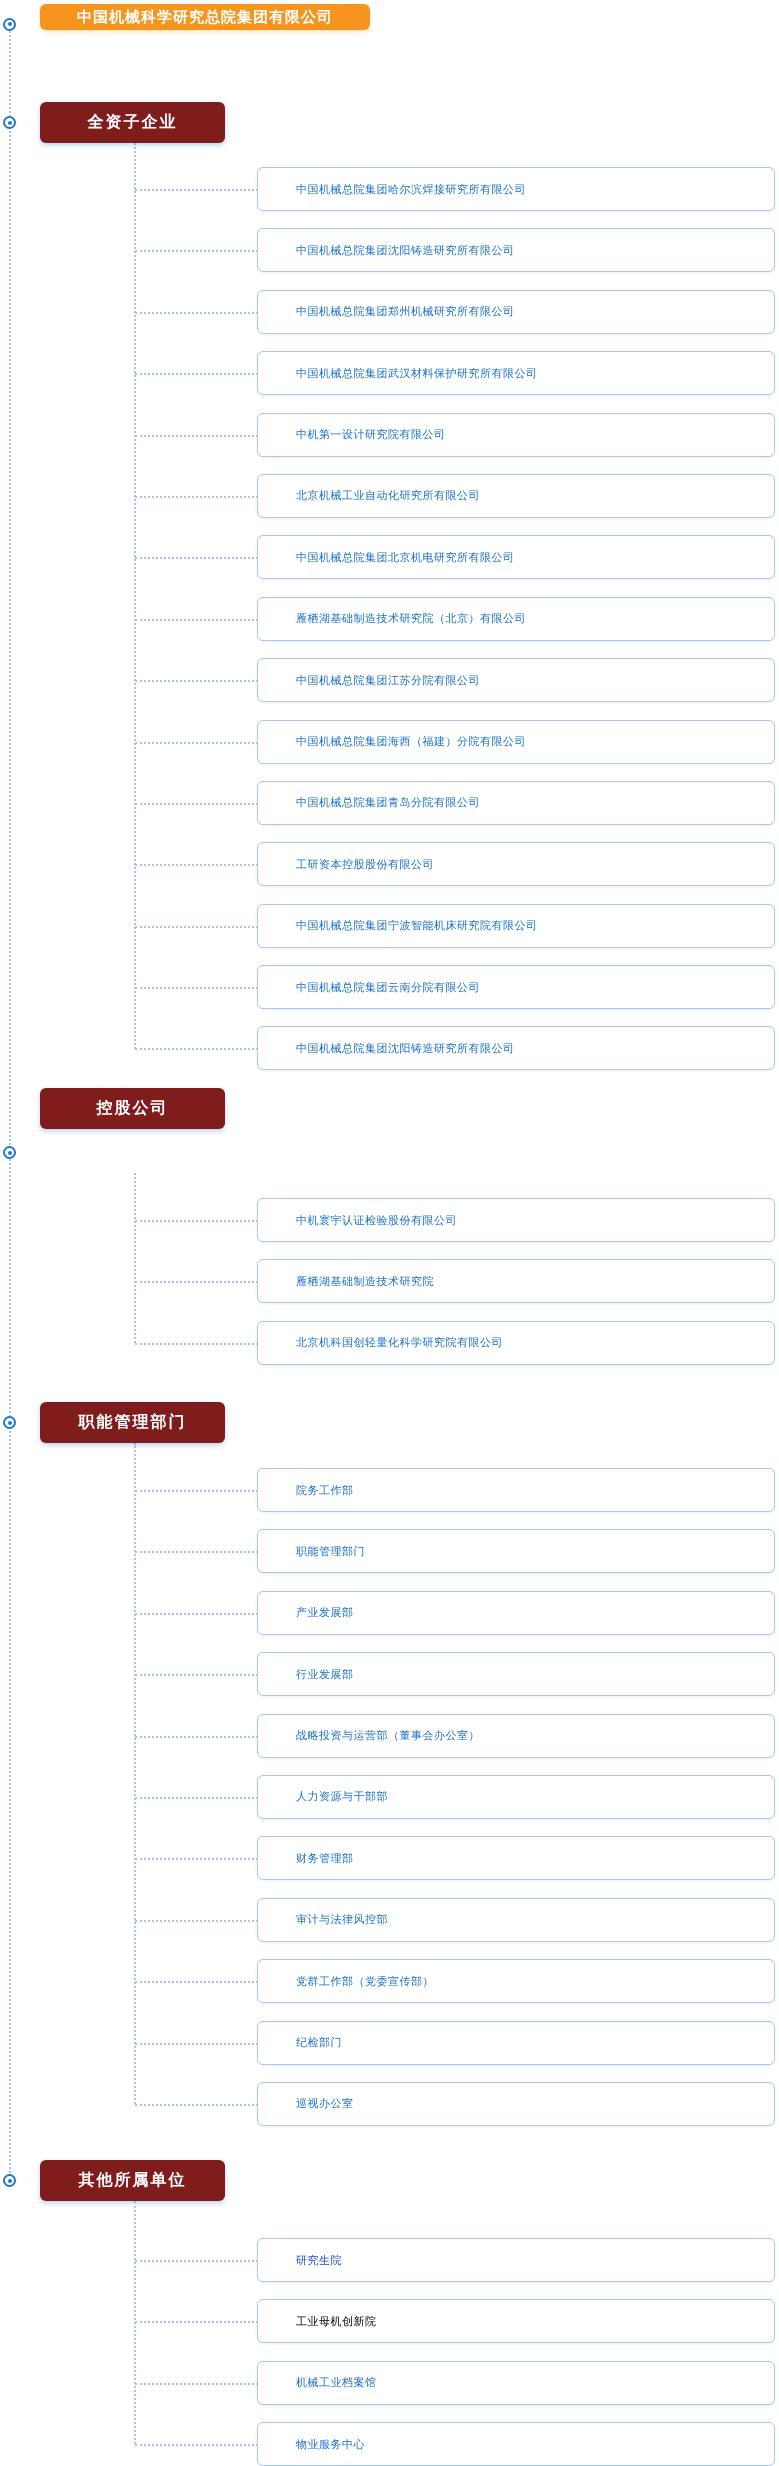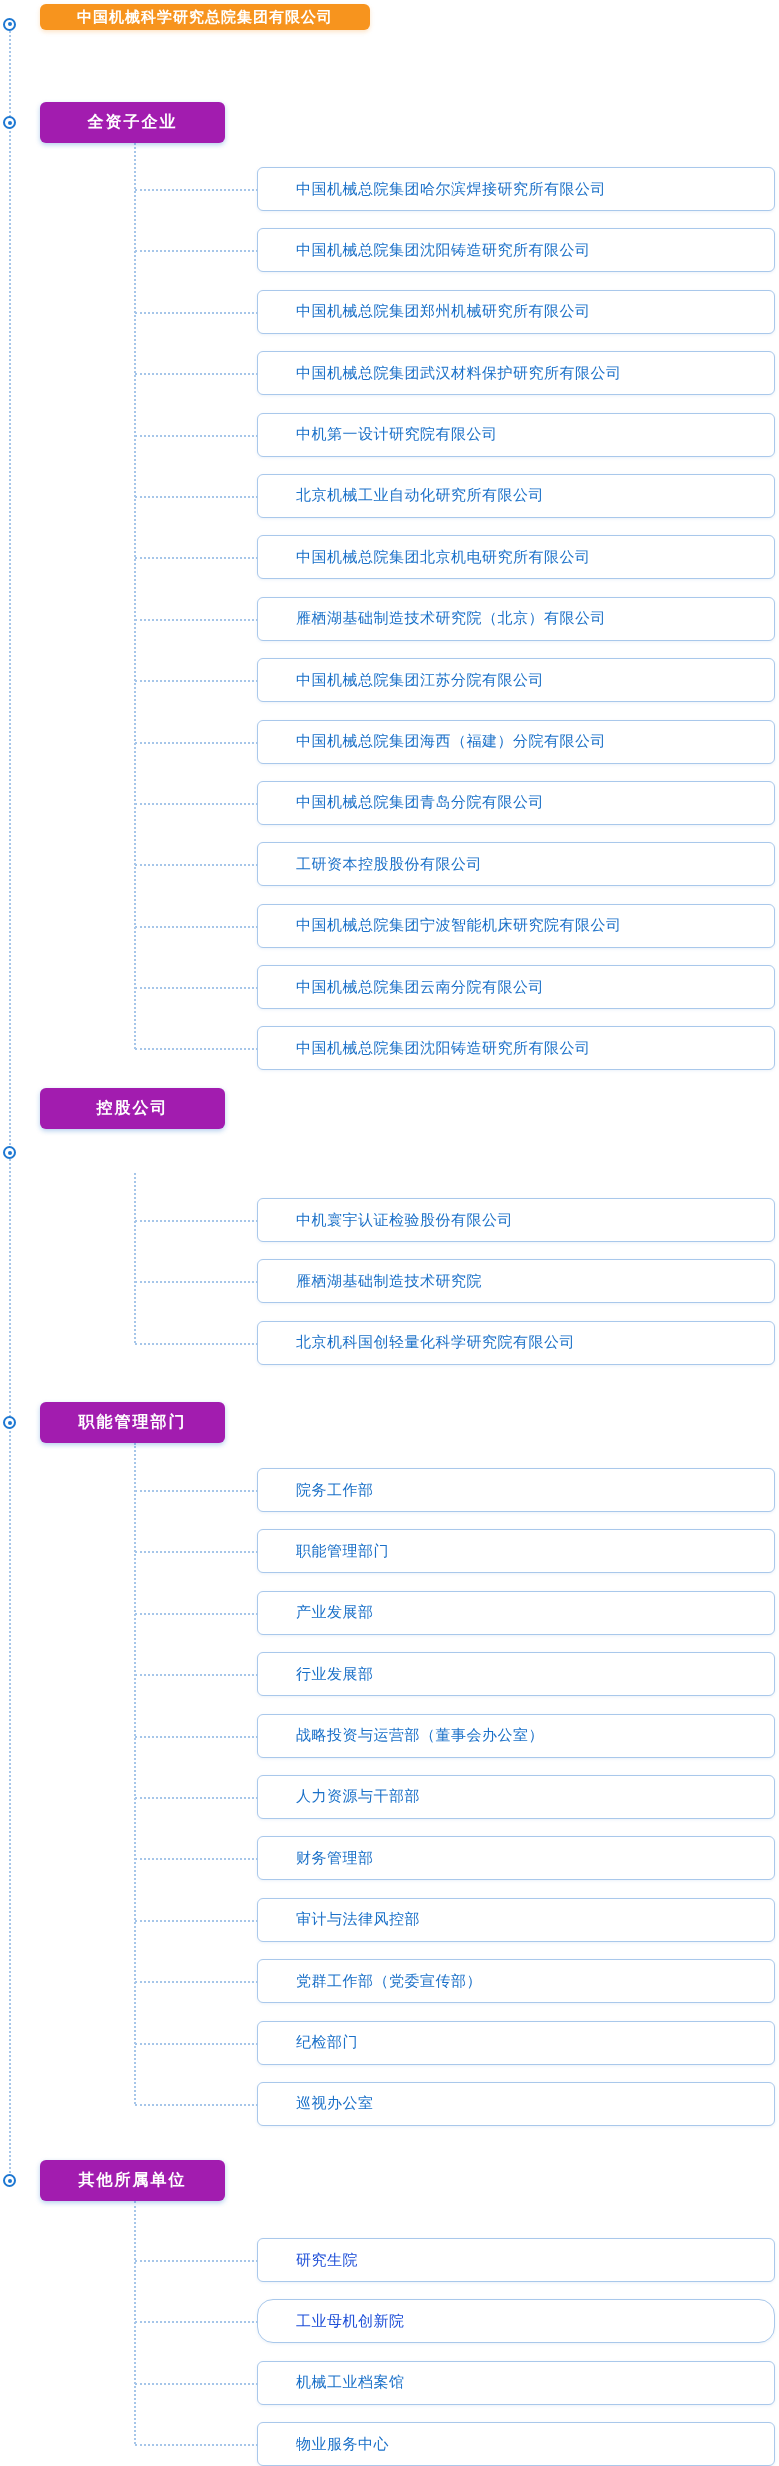--- a/index.html
+++ b/index.html
@@ -15,29 +15,29 @@
   .node{position:absolute;left:3px;width:9px;height:9px;border:2px solid #1e78d2;
         border-radius:50%;background:#ffffff;z-index:2;}
   .node::after{content:"";position:absolute;left:2.5px;top:2.5px;width:4px;height:4px;
         border-radius:50%;background:#1e78d2;}
   
   .root-header{position:absolute;left:40px;top:4px;width:330px;height:26px;
         background:#f7941e;border-radius:6px;color:#ffffff;font-size:15px;font-weight:bold;
         display:flex;align-items:center;justify-content:center;letter-spacing:1px;
         box-shadow:0 2px 4px rgba(247,148,30,.25);z-index:1;}
   
-  .sec-header{position:absolute;left:40px;width:185px;height:41px;background:#a21caf;
+  .sec-header{position:absolute;left:40px;width:185px;height:41px;background:#7f1d1d;
         border-radius:6px;color:#ffffff;font-size:16px;font-weight:bold;
         display:flex;align-items:center;justify-content:center;letter-spacing:2px;
         box-shadow:0 2px 5px rgba(10,96,196,.3);z-index:1;}
   
   .items{position:absolute;left:257px;width:518px;display:flex;flex-direction:column;gap:17.4px;}
   .item{position:relative;height:44px;background:#ffffff;border:1px solid #a9c8eb;
         border-radius:6px;display:flex;align-items:center;padding-left:38px;
-        box-sizing:border-box;color:#1a70c8;font-size:15px;letter-spacing:.5px;
+        box-sizing:border-box;color:#1a70c8;font-size:11px;letter-spacing:.5px;
         box-shadow:0 1px 3px rgba(120,160,210,.15);white-space:nowrap;}
   .item::before{content:"";position:absolute;left:-123px;top:50%;width:123px;
         border-top:2px dotted #a6c6e9;}
 </style>
 </head>
 <body>
 
 <div>
 
   <div class="vline main-line"></div>
@@ -97,19 +97,19 @@
       <div class="item">纪检部门</div>
       <div class="item">巡视办公室</div>
     </div>
   </div>
 
   <div>
     <div class="sec-header" style="top:2160px">其他所属单位</div>
     <div class="vline branch" style="top:2201px;height:243px"></div>
     <div class="items" style="top:2238px">
       <div class="item" style="color: #1d4ed8;">研究生院</div>
-      <div class="item" style="color: #1d4ed8; border-radius: 16px;">工业母机创新院</div>
+      <div class="item" style="color: #000000;">工业母机创新院</div>
       <div class="item">机械工业档案馆</div>
       <div class="item">物业服务中心</div>
     </div>
   </div>
 
 </div>
 
 </body></html>

